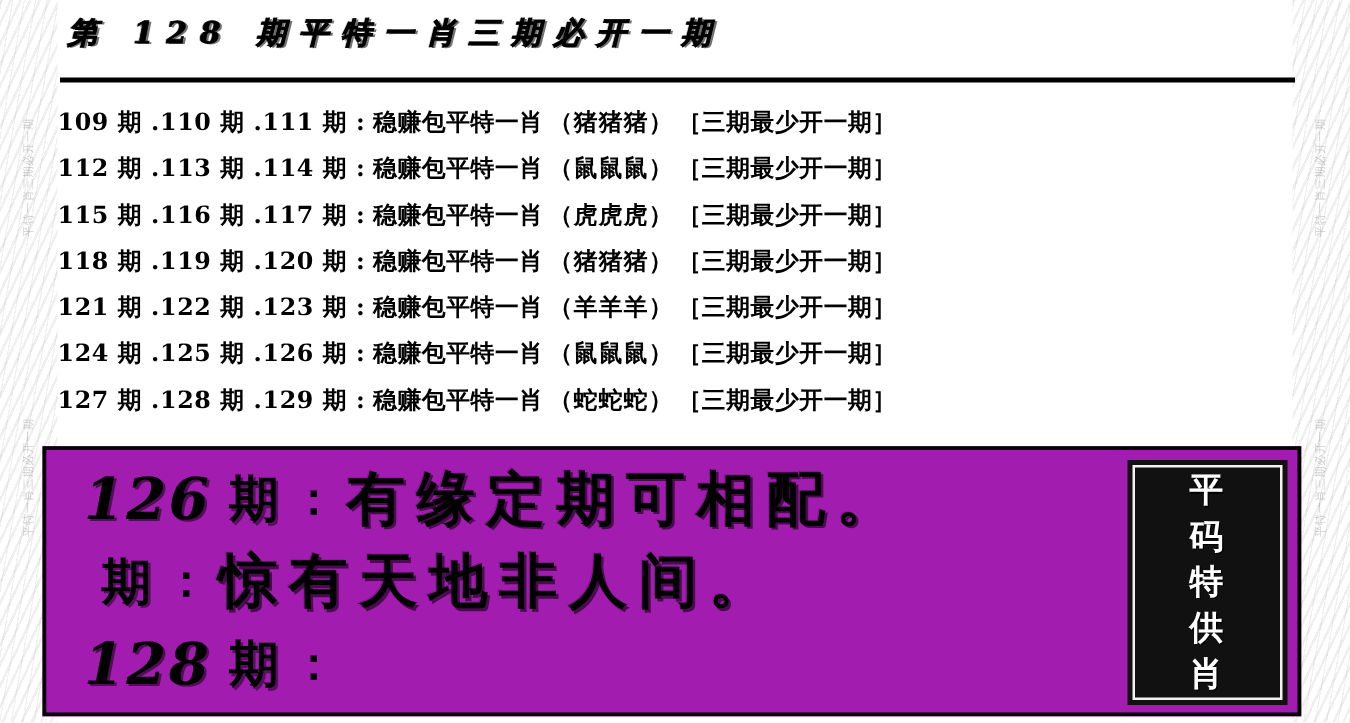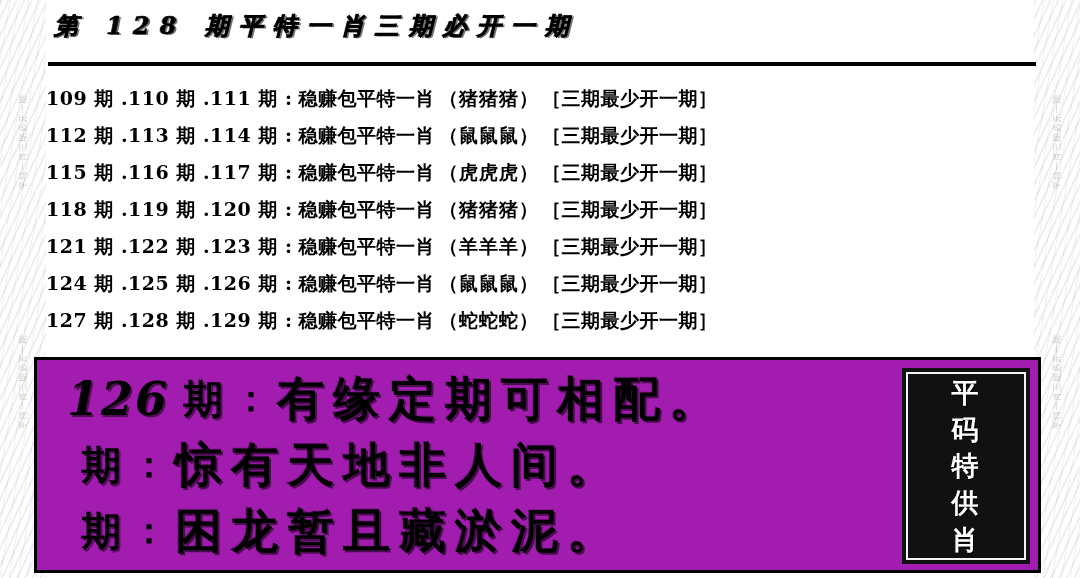--- a/index.html
+++ b/index.html
@@ -233,23 +233,23 @@
         <span class="v-text">有缘定期可相配。</span>
       </div>
 
       <div class="verse">
         <span class="v-qi">期</span>
         <span class="v-colon">：</span>
         <span class="v-text">惊有天地非人间。</span>
       </div>
 
       <div class="verse">
+        <span class="v-num">128</span>
         <span class="v-qi">期</span>
         <span class="v-colon">：</span>
-        <span class="v-text">困龙暂且藏淤泥。</span>
       </div>
 
     </div>
 
     <div class="stamp">
       <div class="stamp-inner"></div>
       <div class="stamp-col">
         <span>平</span>
         <span>码</span>
         <span>特</span>

